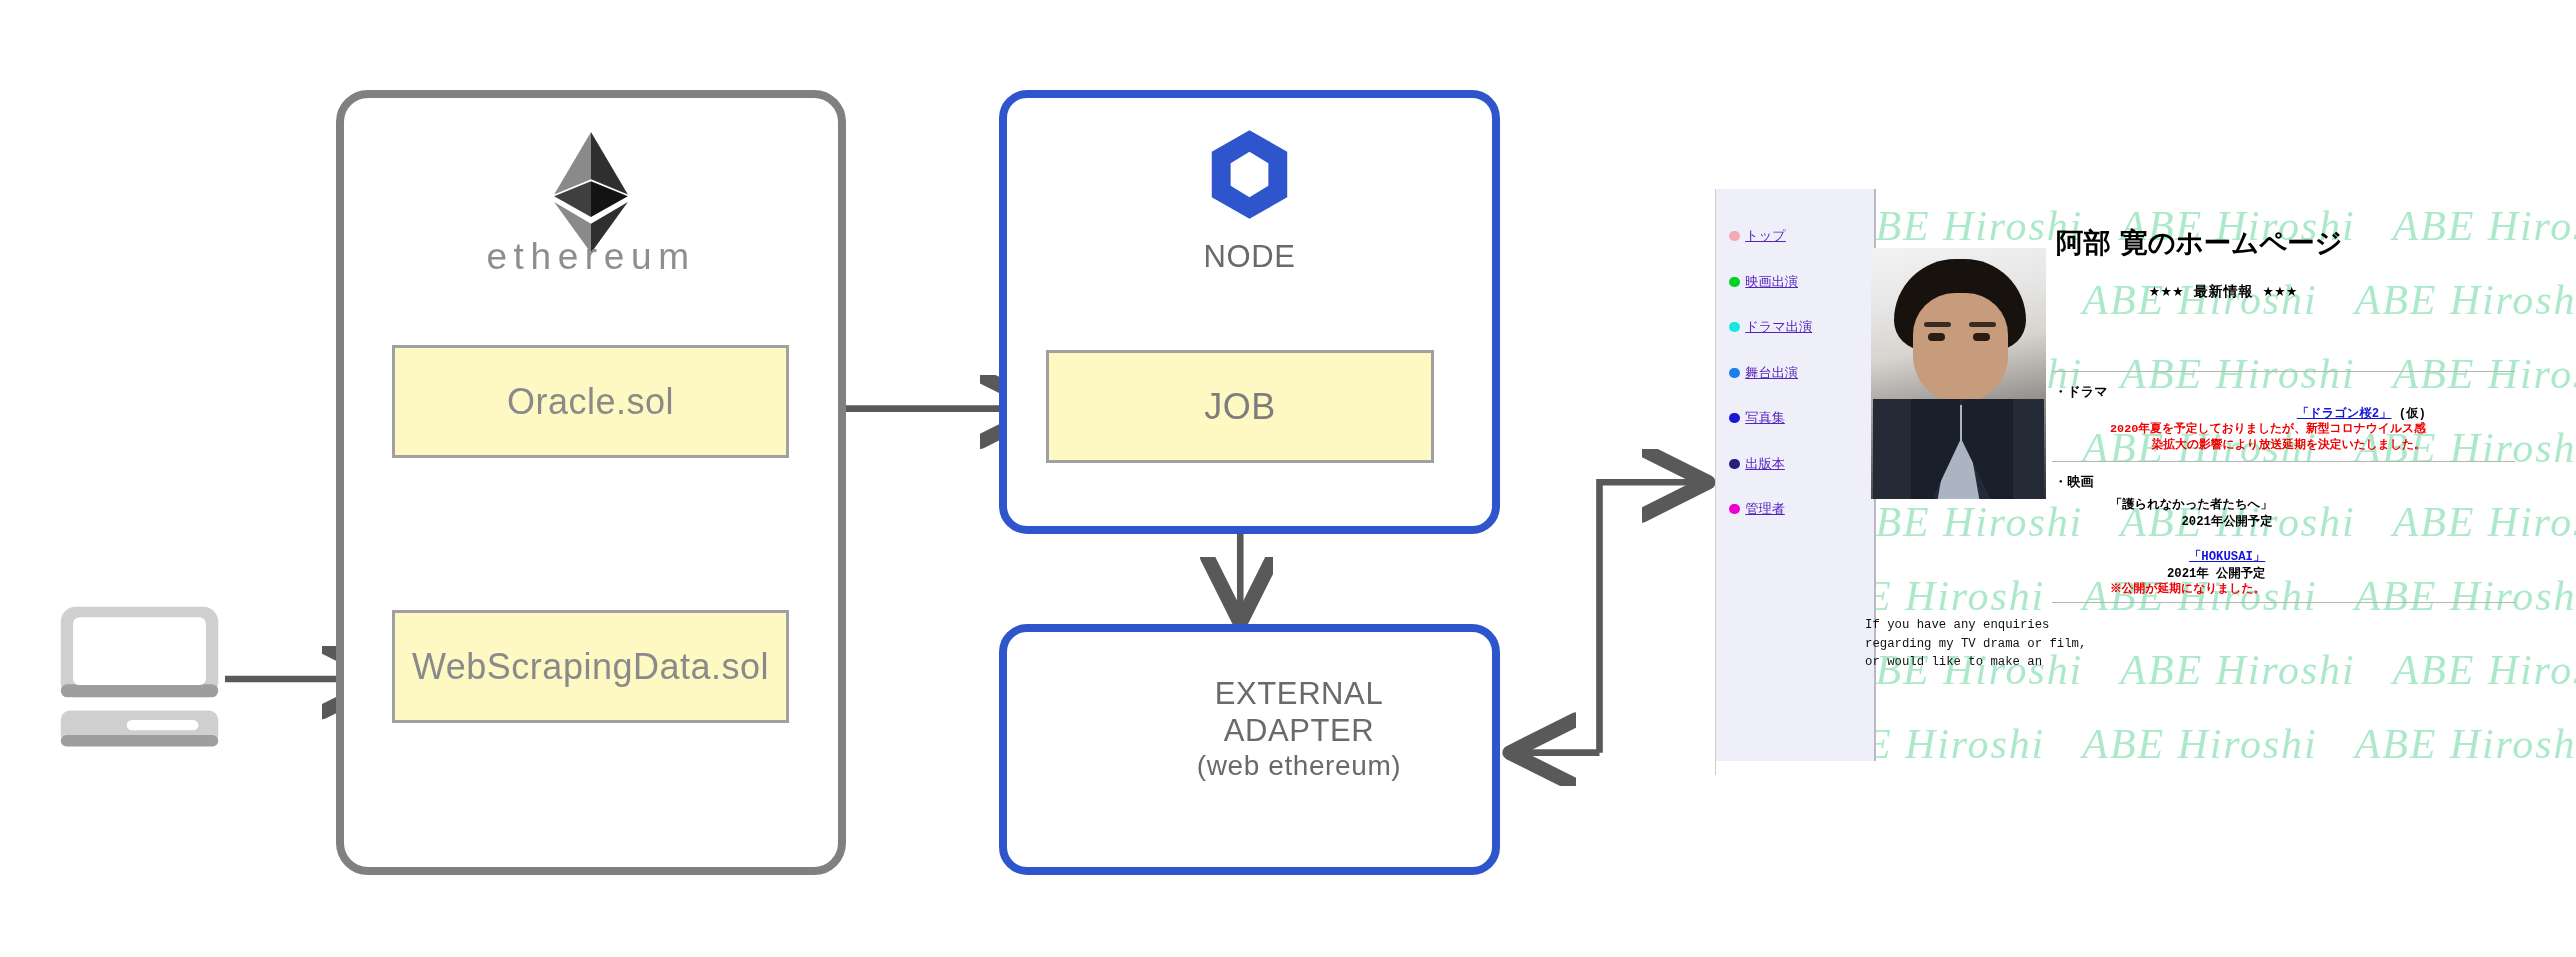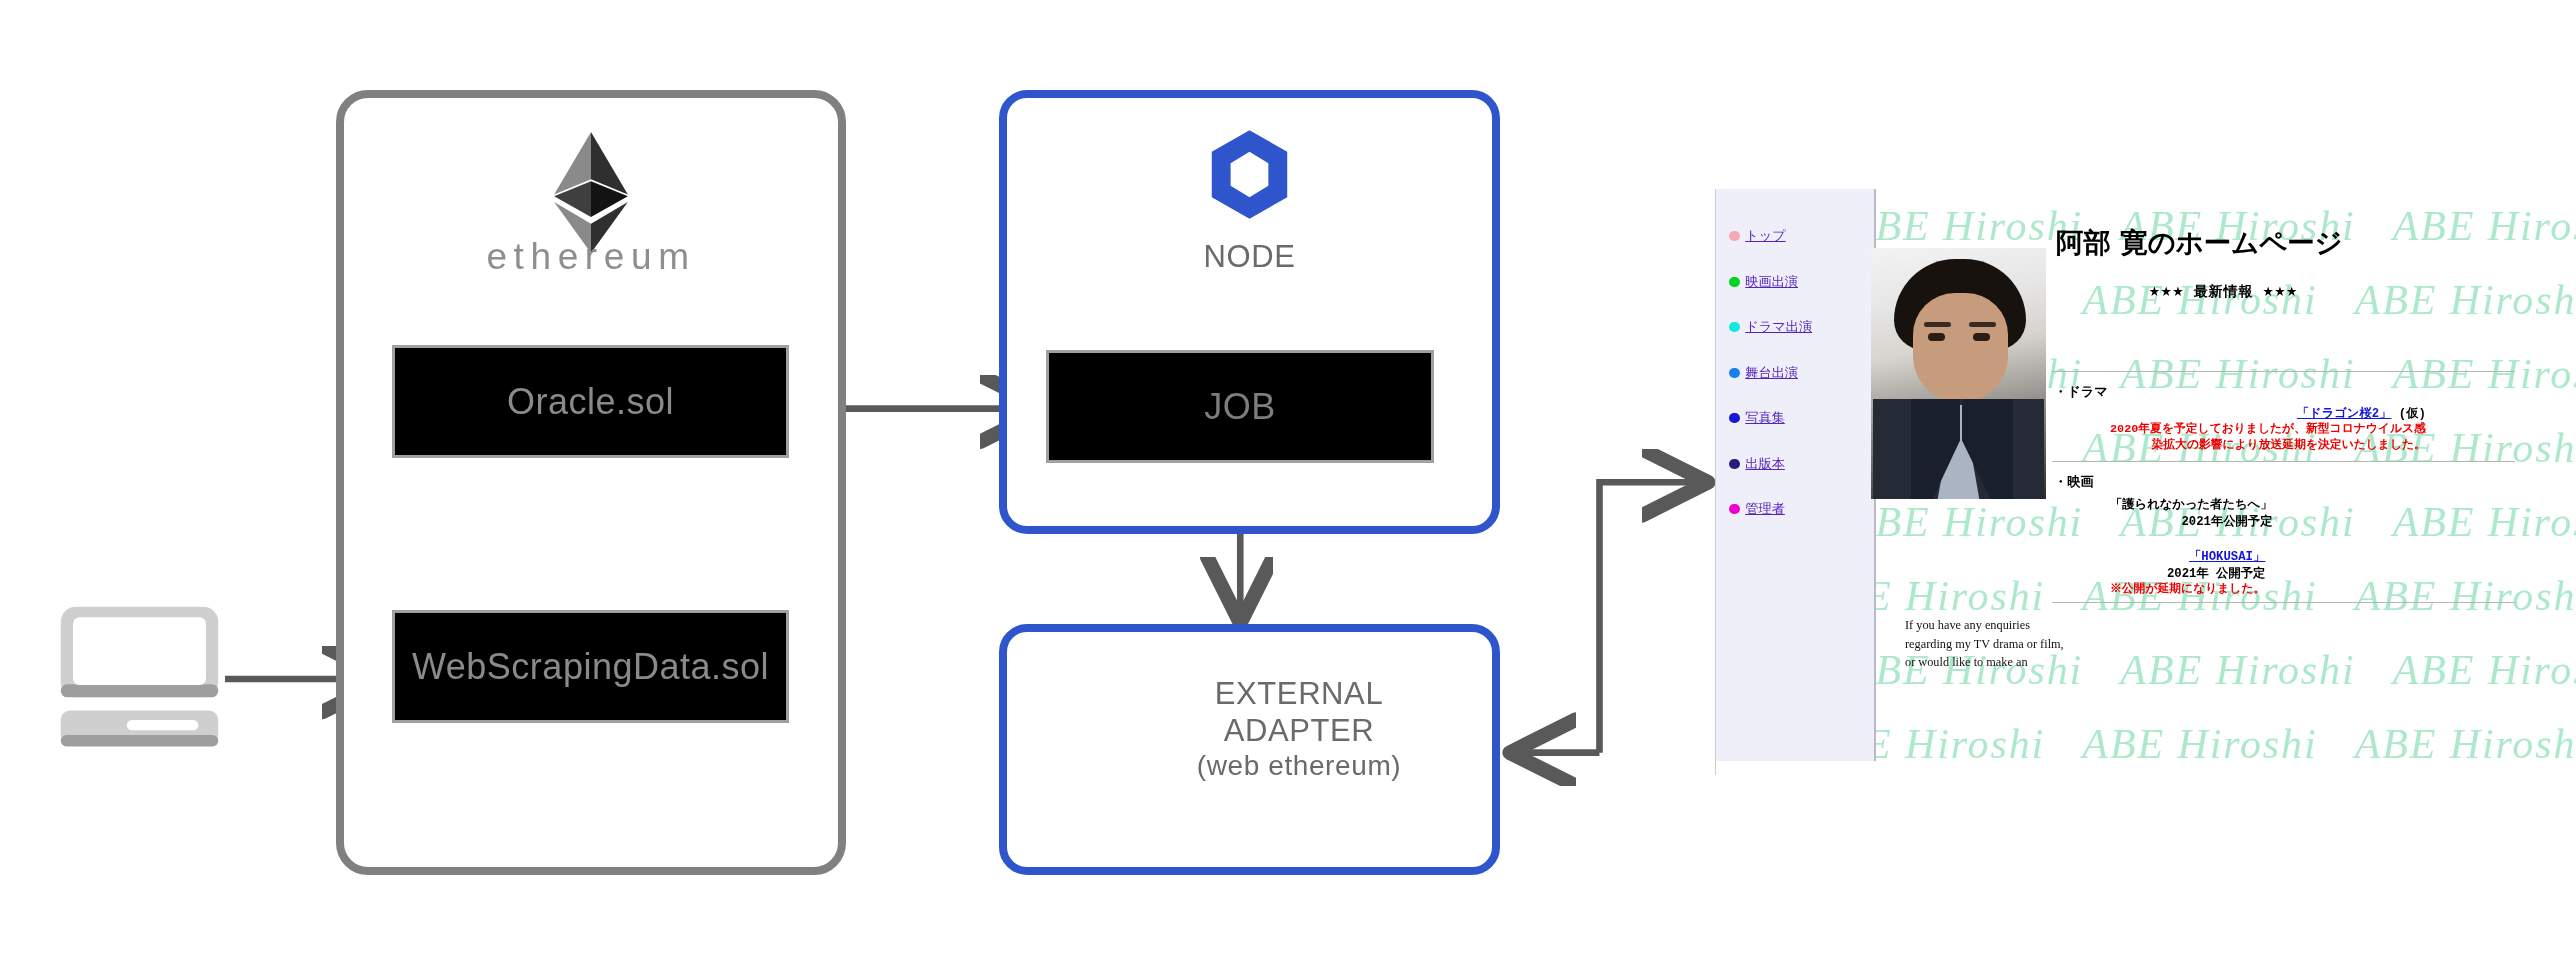--- a/index.html
+++ b/index.html
@@ -18,21 +18,21 @@
     position:absolute;left:999px;top:90px;width:501px;height:444px;
     border:8.5px solid #2e55cc;border-radius:28px;background:#fff;box-sizing:border-box;
   }
   .ext-adapter{
     position:absolute;left:999px;top:624px;width:501px;height:251px;
     border:8.5px solid #2e55cc;border-radius:28px;background:#fff;box-sizing:border-box;
   }
 
   
   .inner-box{
-    position:absolute;border:3.8px solid #a0a0a0;background:#000000;box-sizing:border-box;
+    position:absolute;border:3.8px solid #a0a0a0;background:#fef9c3;box-sizing:border-box;
     display:flex;align-items:center;justify-content:center;
     color:#8a8a8a;font-weight:300;letter-spacing:0.5px;
   }
   #oracle-box{left:392px;top:345px;width:397px;height:113px;font-size:36px;}
   #webscrape-box{left:392px;top:610px;width:397px;height:113px;font-size:36px;}
   #job-box{left:1046px;top:350px;width:388px;height:113px;font-size:36px;color:#7d7d7d;}
 
   
   .cl-label{
     position:absolute;left:999px;top:239px;width:501px;
@@ -144,22 +144,22 @@
   .sec-body .lnk{color:#1414dd;text-decoration:underline;font-weight:bold;font-size:12.3px;}
   .sec-body .blk{color:#000;font-weight:bold;font-size:12.3px;}
   .sec-body .red{color:#ef0000;font-weight:bold;font-size:11.8px;display:block;line-height:1.32;}
 
   .profile{
     position:absolute;left:153px;top:329px;font-family:"DejaVu Sans", sans-serif;
     font-size:12.3px;color:#000;line-height:1.72;white-space:nowrap;
   }
   .profile a{color:#4a2bcc;text-decoration:underline;}
   .enquiry{
-    position:absolute;left:149px;top:427px;font-family:Liberation Serif, serif;
-    font-size:12.3px;color:#111;line-height:1.52;white-space:nowrap;margin-left:40px;
+    position:absolute;left:149px;top:427px;font-family:Liberation Mono, monospace;
+    font-size:12.3px;color:#111;line-height:1.52;white-space:nowrap;
   }
 </style>
 </head>
 <body>
 
 <div class="stage">
 
   <svg class="arrows" viewBox="0 0 2725 1013">
     <defs>
       <marker id="ah" markerWidth="12" markerHeight="12" refX="9" refY="5" orient="auto" markerUnits="strokeWidth">

